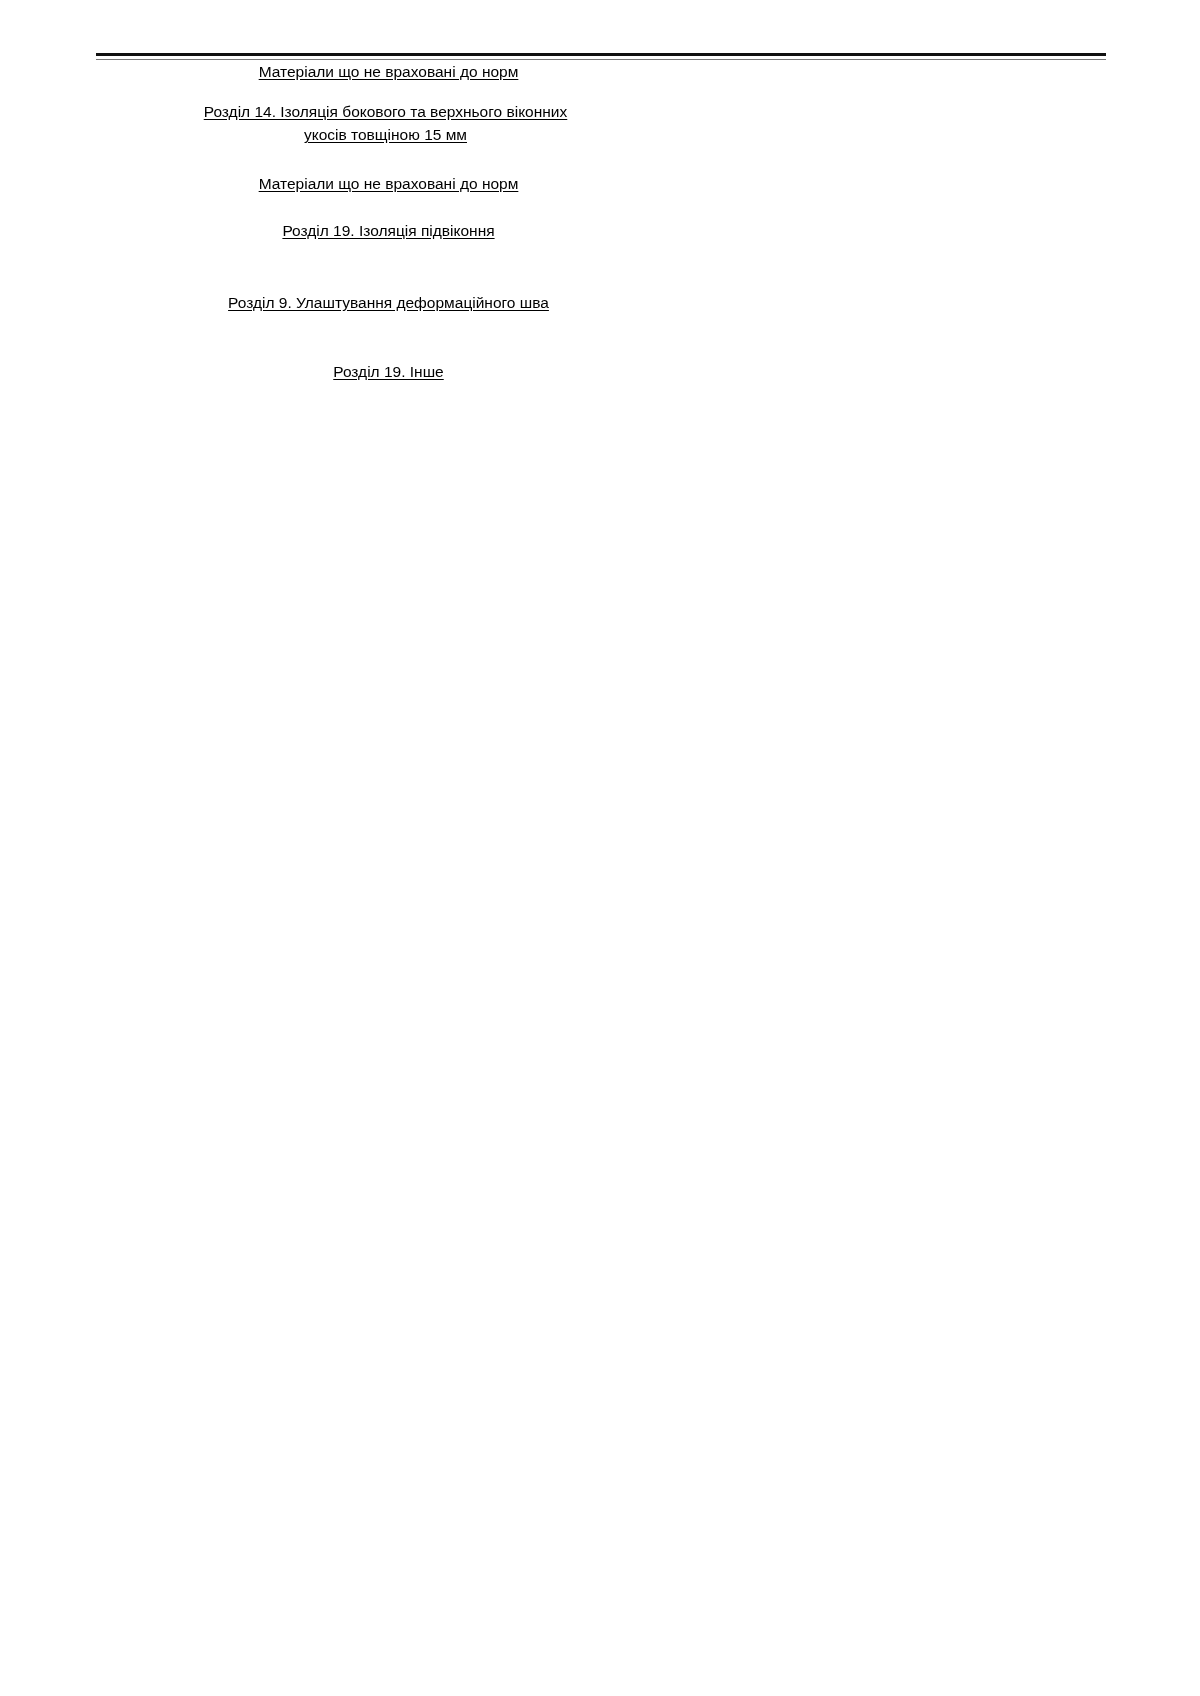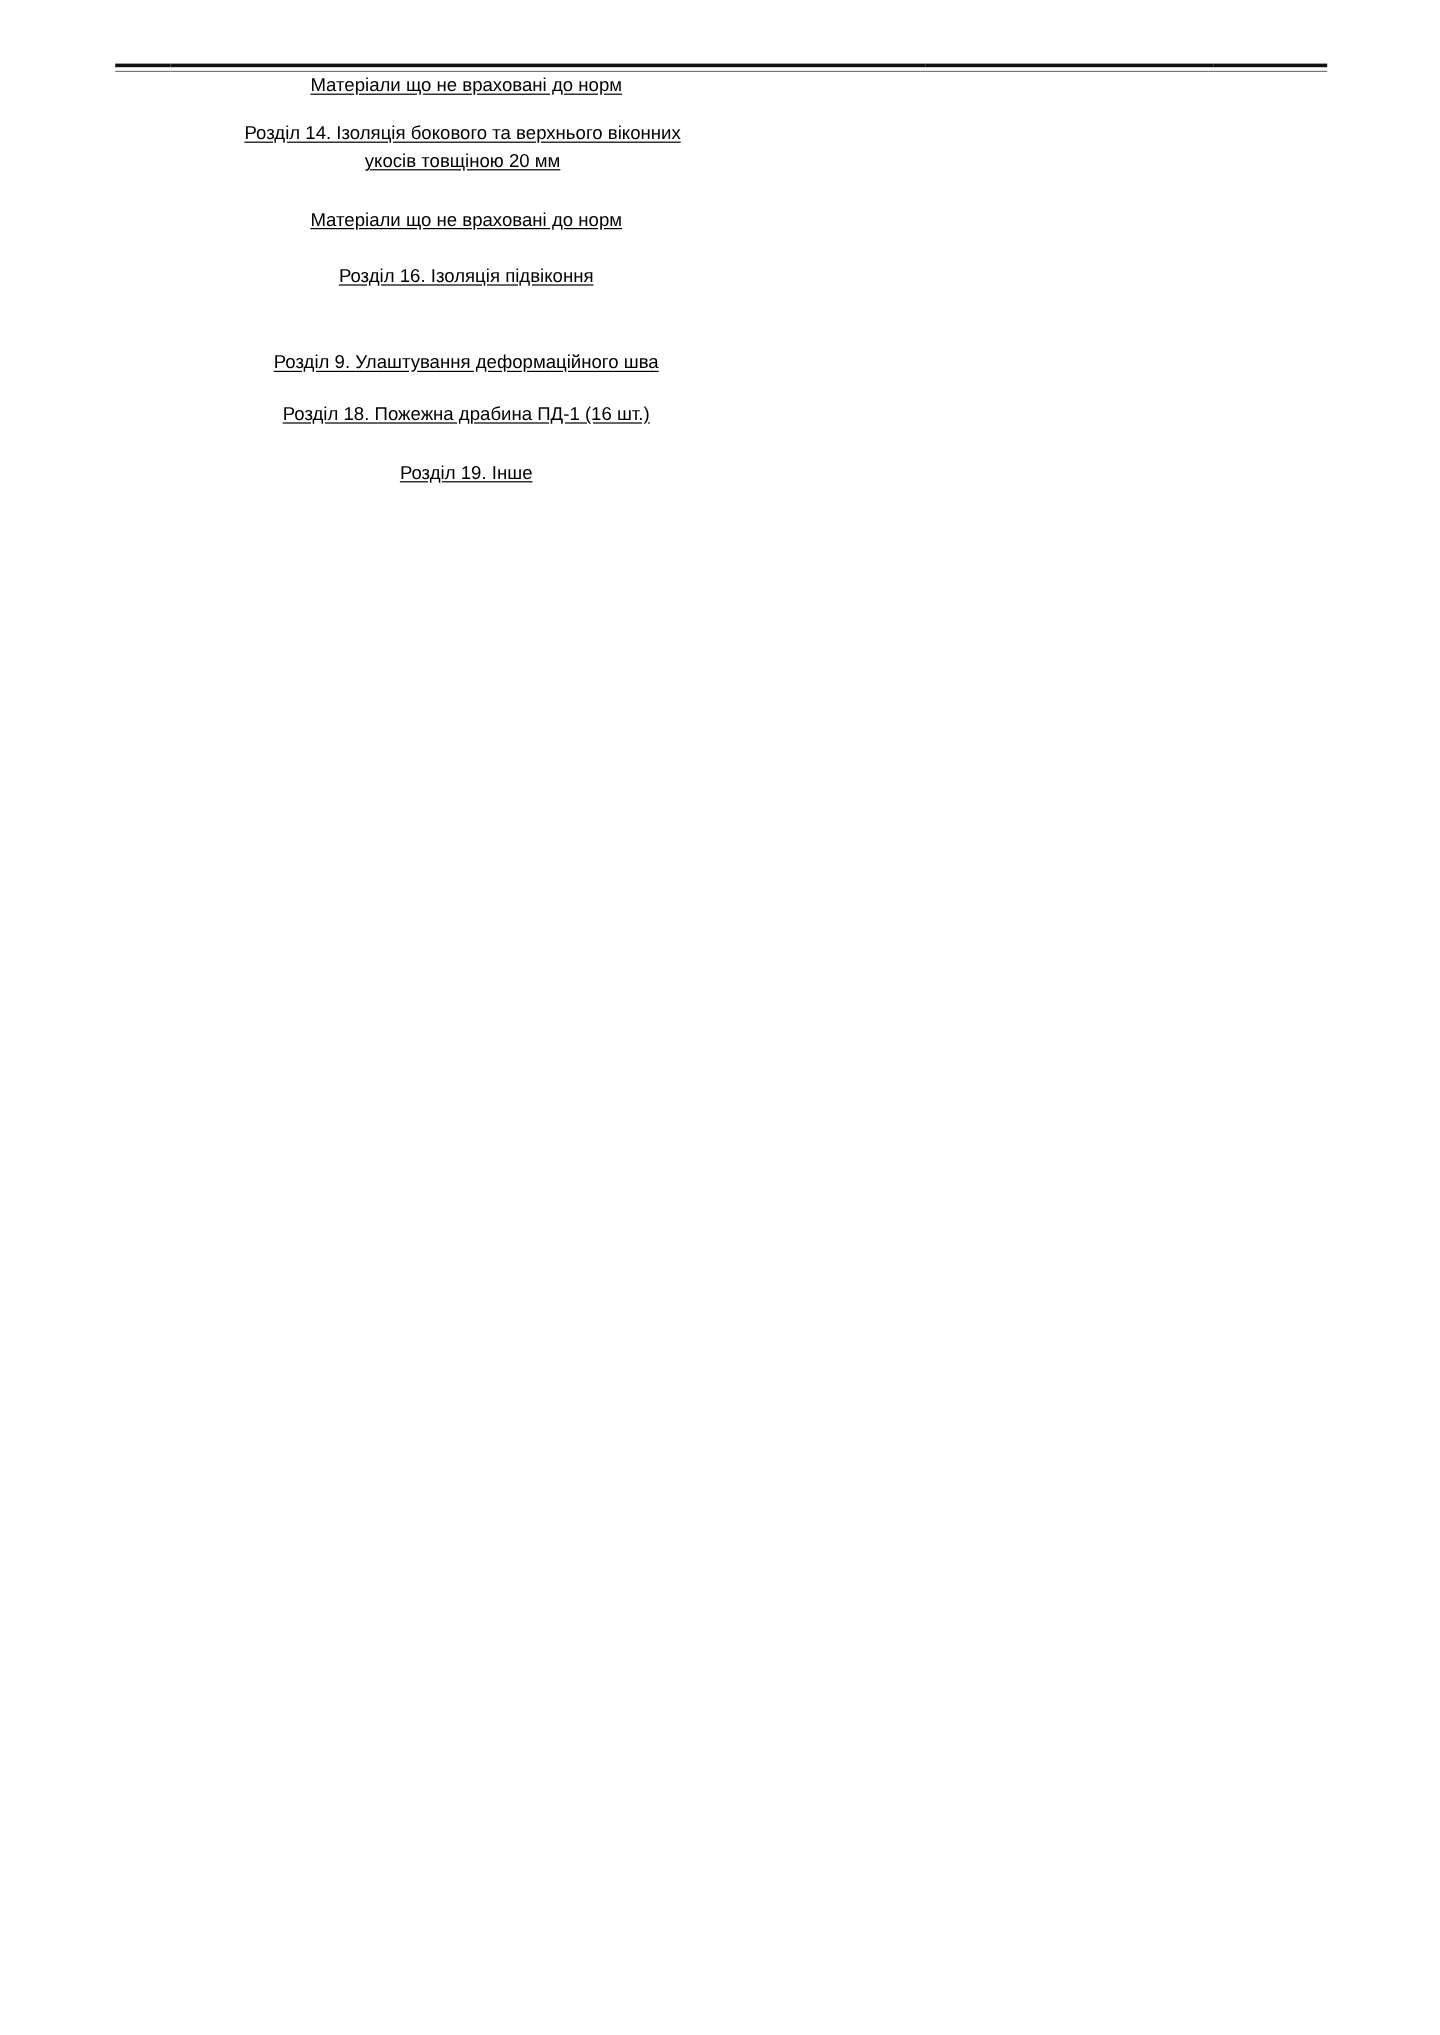--- a/index.html
+++ b/index.html
@@ -161,21 +161,21 @@
         </tr>
         <tr class="row">
           <td class="cell-num numcell"></td>
           <td class="cell-section right-ind"><span class="section-text">Розділ 14. Ізоляція бокового та верхнього віконних</span></td>
           <td class="cell-unit"></td>
           <td class="cell-qty"></td>
           <td class="cell-last"></td>
         </tr>
         <tr class="row">
           <td class="cell-num numcell"></td>
-          <td class="cell-section right-ind"><span class="section-text">укосів товщіною  20 мм</span></td>
+          <td class="cell-section right-ind"><span class="section-text">укосів товщіною  15 мм</span></td>
           <td class="cell-unit"></td>
           <td class="cell-qty"></td>
           <td class="cell-last"></td>
         </tr>
         <tr class="spacer">
           <td class="cell-num"></td>
           <td class="cell-desc"></td>
           <td class="cell-unit"></td>
           <td class="cell-qty"></td>
           <td class="cell-last"></td>
@@ -238,21 +238,21 @@
         </tr>
         <tr class="row">
           <td class="cell-num numcell"></td>
           <td class="cell-desc desc-line"></td>
           <td class="cell-unit"></td>
           <td class="cell-qty qty"></td>
           <td class="cell-last"></td>
         </tr>
         <tr class="row">
           <td class="cell-num numcell"></td>
-          <td class="cell-section"><span class="section-text">Розділ 16. Ізоляція підвіконня</span></td>
+          <td class="cell-section"><span class="section-text">Розділ 19. Ізоляція підвіконня</span></td>
           <td class="cell-unit"></td>
           <td class="cell-qty"></td>
           <td class="cell-last"></td>
         </tr>
         <tr class="spacer">
           <td class="cell-num"></td>
           <td class="cell-desc"></td>
           <td class="cell-unit"></td>
           <td class="cell-qty"></td>
           <td class="cell-last"></td>
@@ -332,27 +332,20 @@
           <td class="cell-desc desc-line"></td>
           <td class="cell-unit"></td>
           <td class="cell-qty qty"></td>
           <td class="cell-last"></td>
         </tr>
         <tr class="row">
           <td class="cell-num numcell"></td>
           <td class="cell-desc desc-line"></td>
           <td class="cell-unit"></td>
           <td class="cell-qty qty"></td>
-          <td class="cell-last"></td>
-        </tr>
-        <tr class="row">
-          <td class="cell-num numcell"></td>
-          <td class="cell-section"><span class="section-text">Розділ 18. Пожежна драбина ПД-1 (16 шт.)</span></td>
-          <td class="cell-unit"></td>
-          <td class="cell-qty"></td>
           <td class="cell-last"></td>
         </tr>
         <tr class="spacer">
           <td class="cell-num"></td>
           <td class="cell-desc"></td>
           <td class="cell-unit"></td>
           <td class="cell-qty"></td>
           <td class="cell-last"></td>
         </tr>
         <tr class="row">

